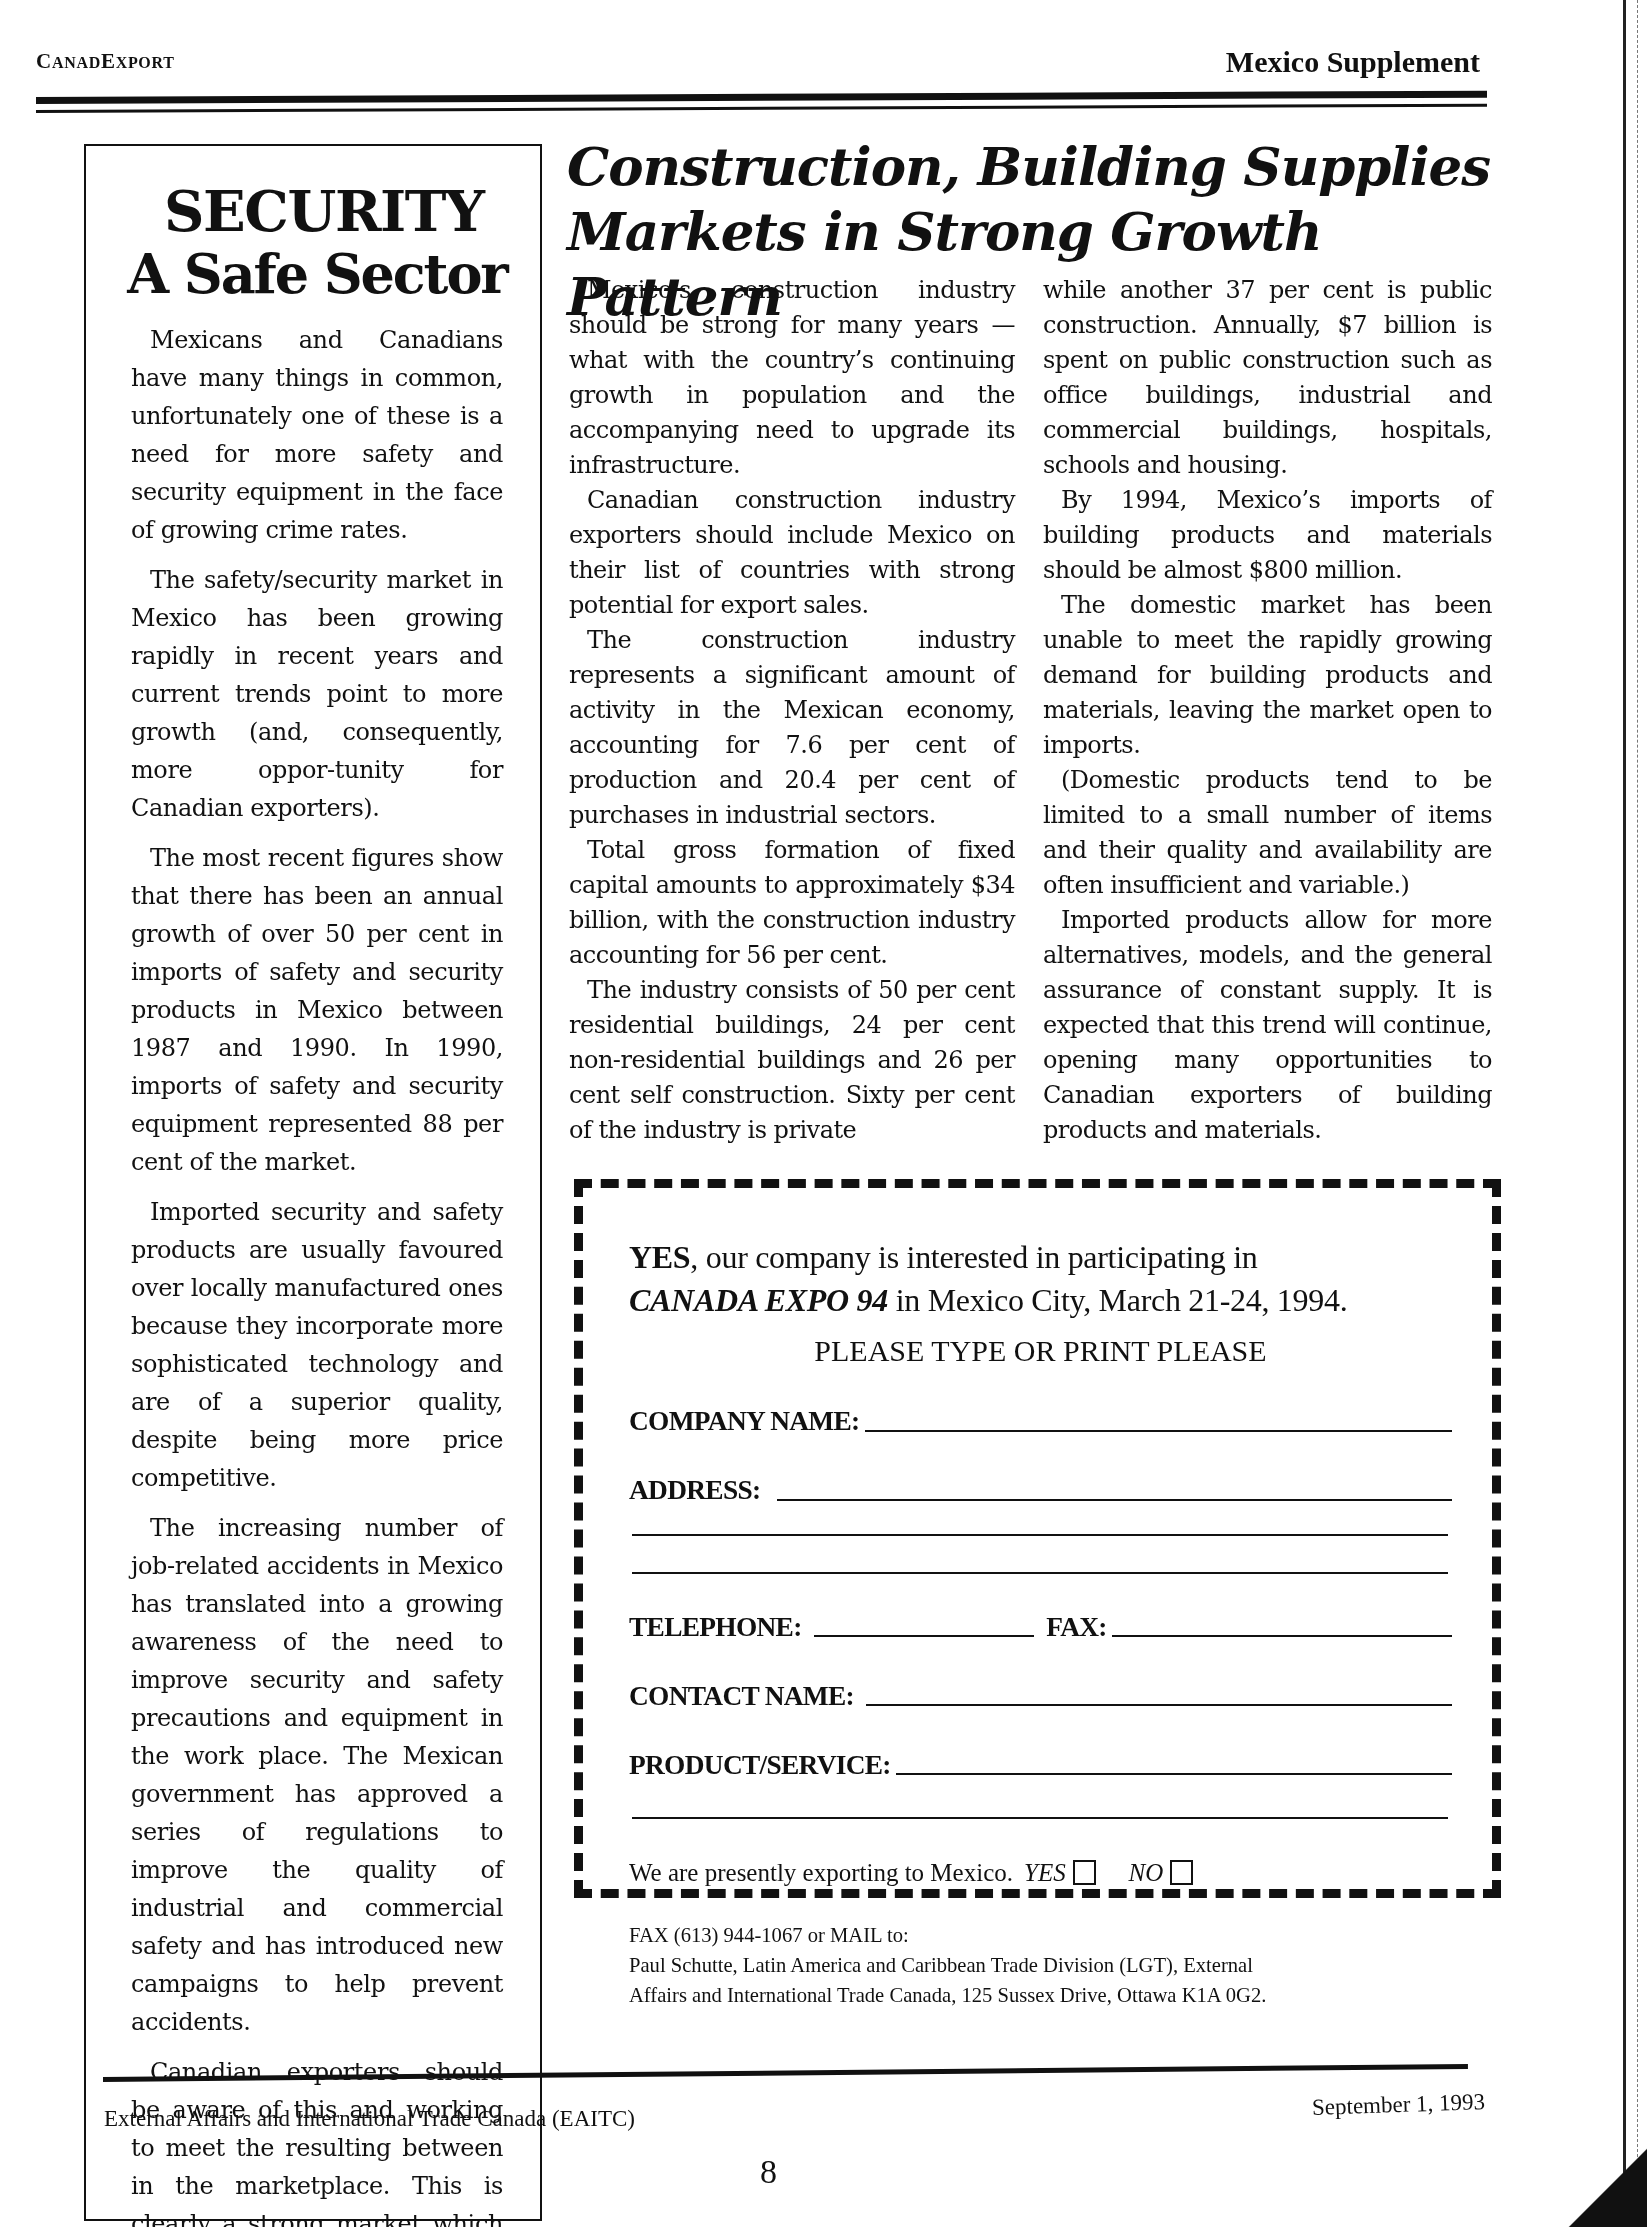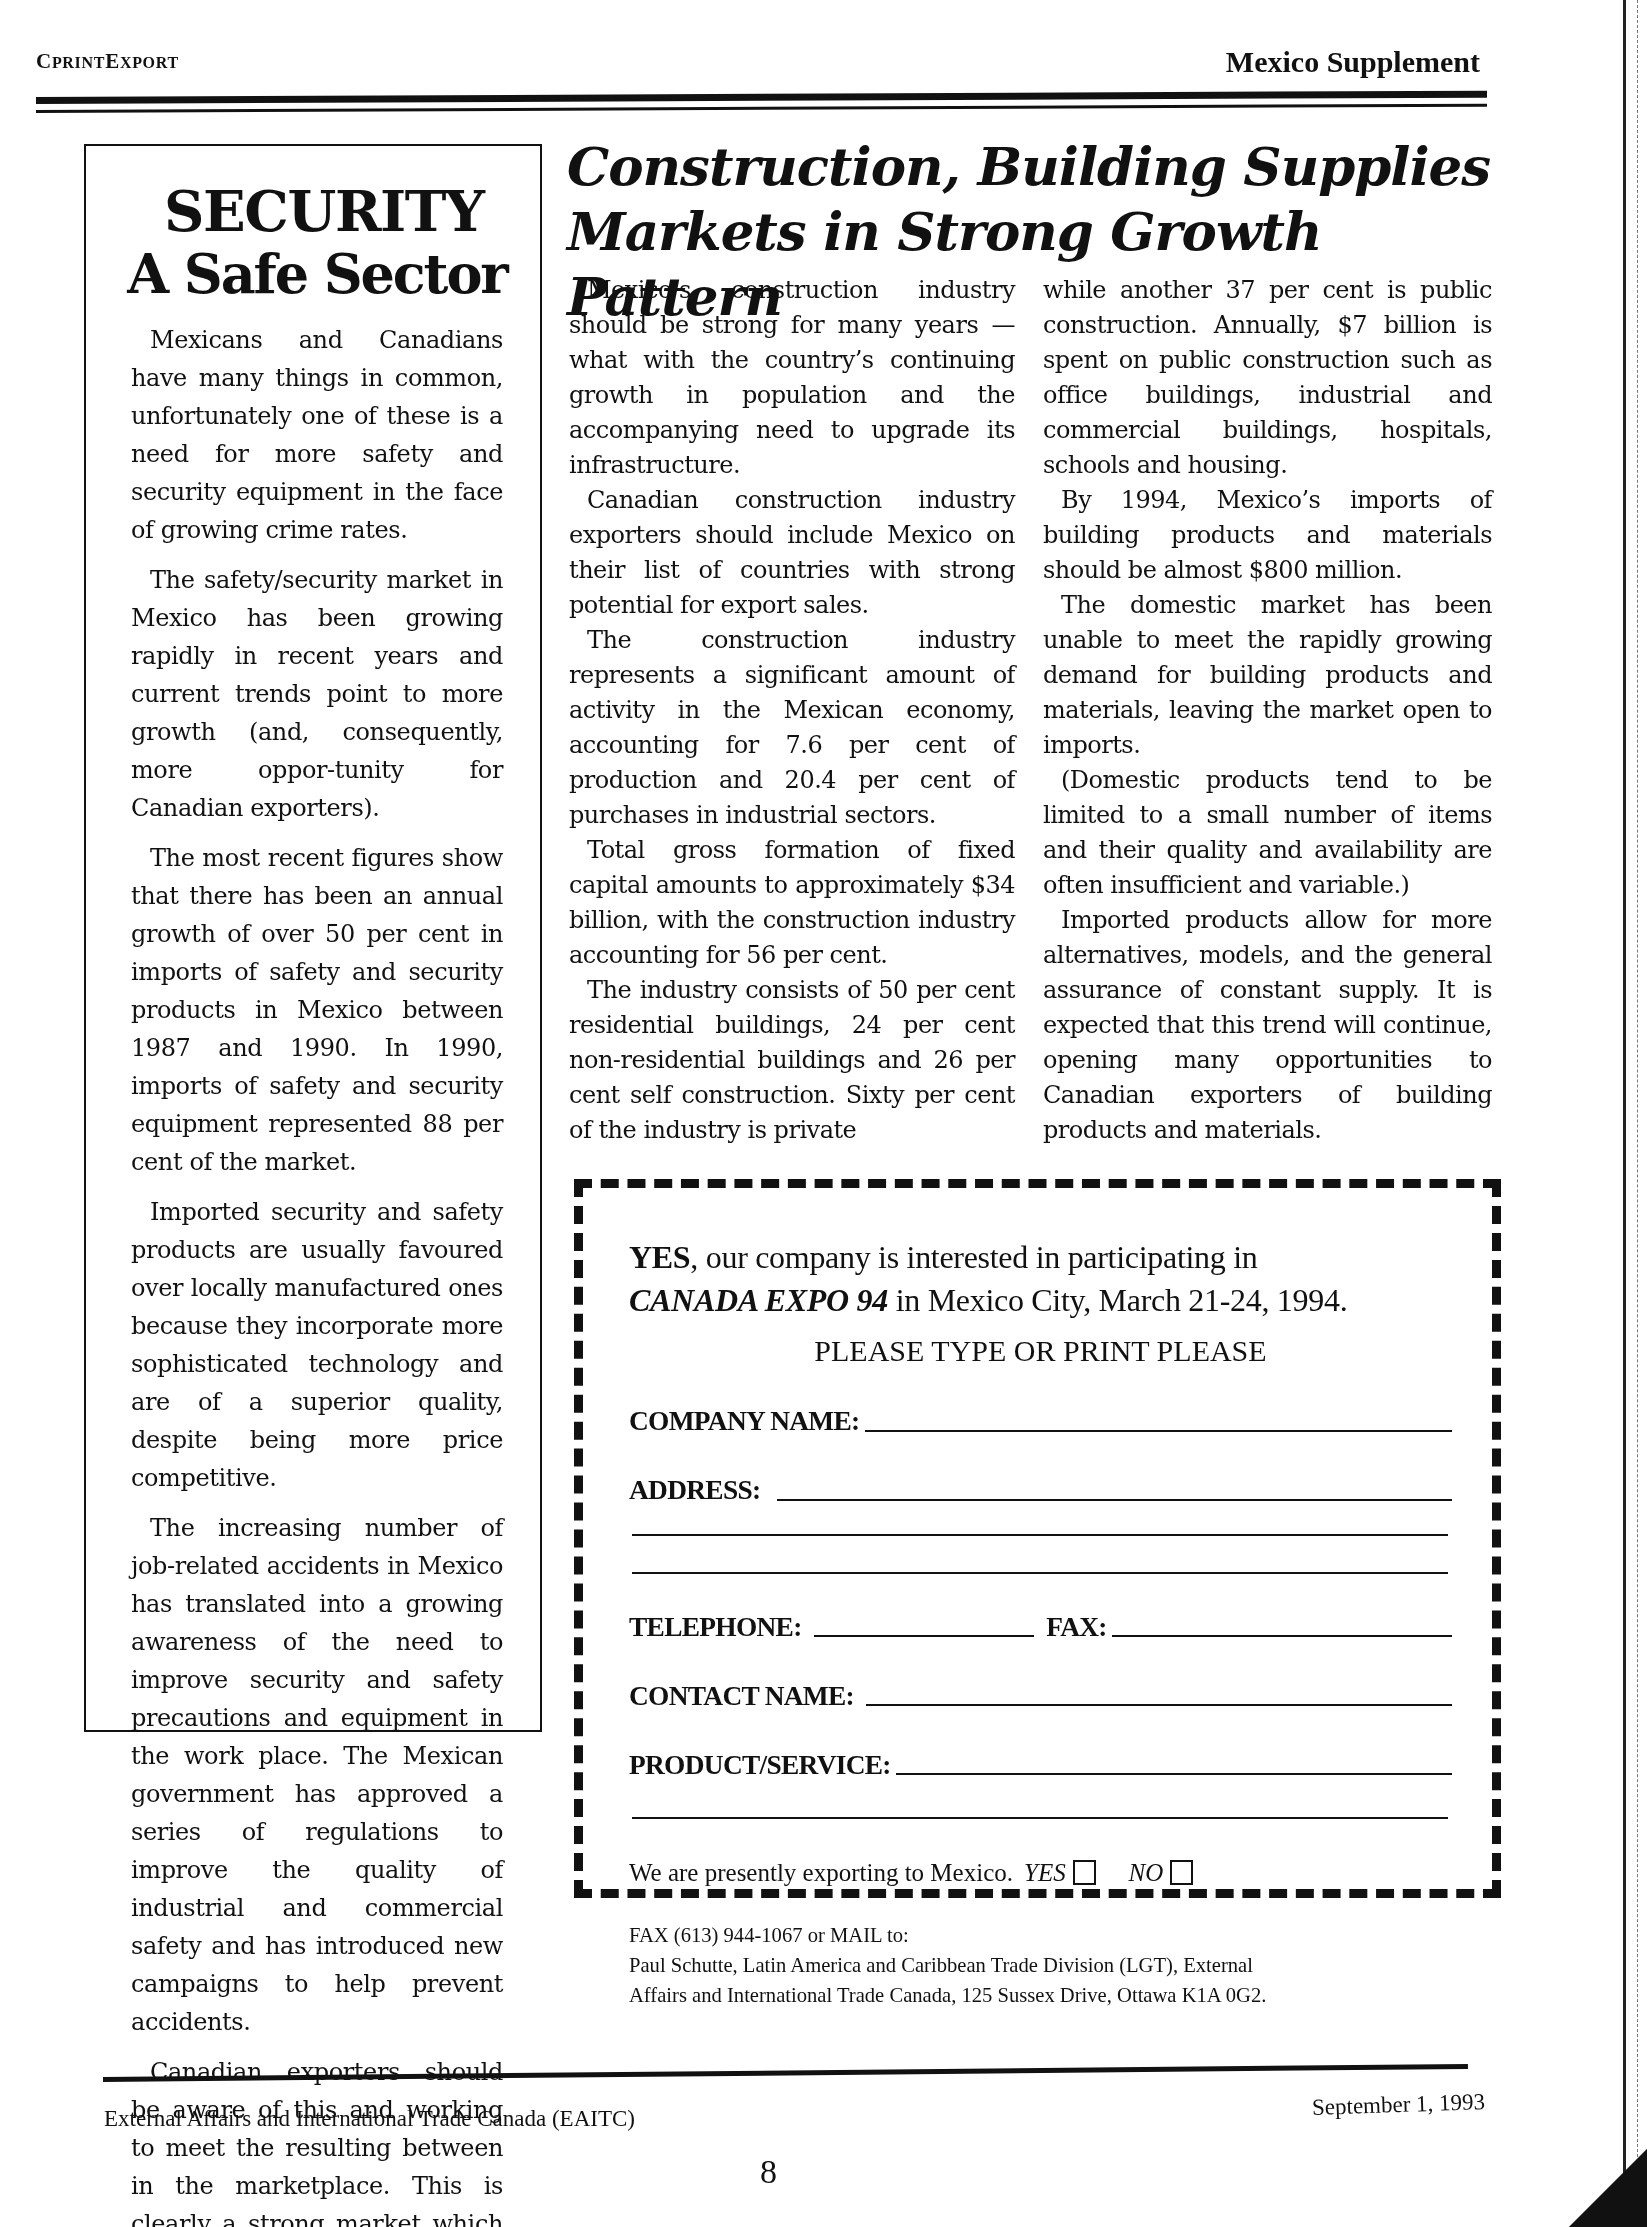--- a/index.html
+++ b/index.html
@@ -8,21 +8,21 @@
   
   .hdr-left { left: 36px; top: 49px; font-family: "Liberation Serif", serif; font-size: 21px; font-weight: bold; letter-spacing: 0.7px; }
   .hdr-left .sc { font-size: 16px; }
   .hdr-right { right: 168px; top: 45px; font-family: "Liberation Serif", serif; font-size: 30px; font-weight: bold; }
   .rule-thick { left: 36px; top: 97px; width: 1451px; height: 6.9px; background: #111; transform: rotate(-0.25deg); transform-origin: left; }
   .rule-thin { left: 36px; top: 110px; width: 1451px; height: 2.7px; background: #111; transform: rotate(-0.25deg); transform-origin: left; }
   .page-edge { right: 22px; top: 0; width: 2.7px; height: 2227px; background: #222; }
   .page-edge2 { right: 9.6px; top: 0; width: 0.7px; height: 2227px; border-left: 1.4px dashed #777; }
 
   
-  .sidebar { left: 84px; top: 144px; width: 458px; height: 1588px; border: 2.1px solid #111; box-sizing: border-box; padding: 34px 25px 13.7px 33px; }
+  .sidebar { left: 84px; top: 144px; width: 458px; height: 2077px; border: 2.1px solid #111; box-sizing: border-box; padding: 34px 25px 13.7px 33px; }
   .sb-title1 { text-align: center; font-family: "DejaVu Serif", serif; font-weight: bold; font-size: 56px; line-height: 63px; letter-spacing: -1.4px; margin-left: 13.7px; }
   .sb-title2 { text-align: center; font-family: "DejaVu Serif", serif; font-weight: bold; font-size: 54px; line-height: 63px; letter-spacing: -2.1px; margin-bottom: 15px; }
   .sb-p { font-family: "DejaVu Serif", serif; font-size: 24px; line-height: 38px; text-align: justify; text-indent: 19px; margin: 12px; letter-spacing: -0.4px; }
 
   
   .art-title { left: 567px; top: 134px; width: 960px; font-family: "DejaVu Serif", serif; font-style: italic; font-weight: bold; font-size: 53px; line-height: 65px; letter-spacing: -1px; }
   .col { font-family: "DejaVu Serif", serif; font-size: 24px; line-height: 35px; text-align: justify; letter-spacing: -0.5px; }
   .col p { margin: 0; text-indent: 18px; }
   .col p.noind { text-indent: 0; }
   .col1 { left: 569px; top: 273px; width: 446px; }
@@ -47,21 +47,21 @@
   
   .foot-rule { left: 103px; top: 2077px; width: 1365px; height: 4.8px; background: #111; transform: rotate(-0.55deg); transform-origin: left; }
   .foot-left { left: 104px; top: 2106px; font-family: "Liberation Serif", serif; font-size: 23px; }
   .foot-right { left: 1312px; top: 2092px; font-family: "Liberation Serif", serif; font-size: 23px; transform: rotate(-2deg); }
   .page-num { left: 760px; top: 2153px; font-family: "Liberation Serif", serif; font-size: 34px; }
   .corner-curl { right: 0; bottom: 0; width: 82px; height: 96px; background: linear-gradient(135deg, transparent 55%, #111 56%); }
 </style>
 </head>
 <body>
 
-<div class="abs hdr-left"><span>C</span><span class="sc">PRINT</span><span>E</span><span class="sc">XPORT</span></div>
+<div class="abs hdr-left"><span>C</span><span class="sc">ANAD</span><span>E</span><span class="sc">XPORT</span></div>
 <div class="abs hdr-right">Mexico Supplement</div>
 <div class="abs rule-thick"></div>
 <div class="abs rule-thin"></div>
 <div class="abs page-edge"></div>
 <div class="abs page-edge2"></div>
 
 <div class="abs sidebar">
   <div class="sb-title1">SECURITY</div>
   <div class="sb-title2">A Safe Sector</div>
   <p class="sb-p">Mexicans and Canadians have many things in common, unfortunately one of these is a need for more safety and security equipment in the face of growing crime rates.</p>

